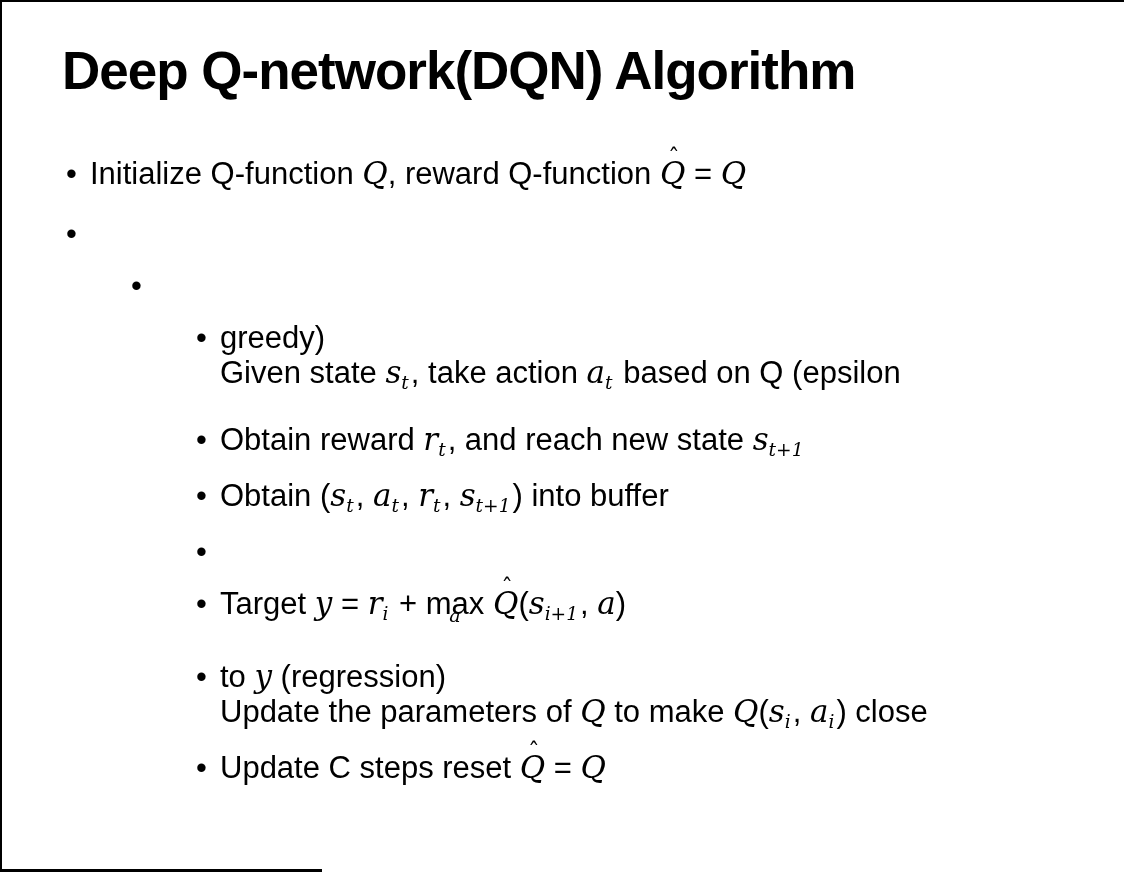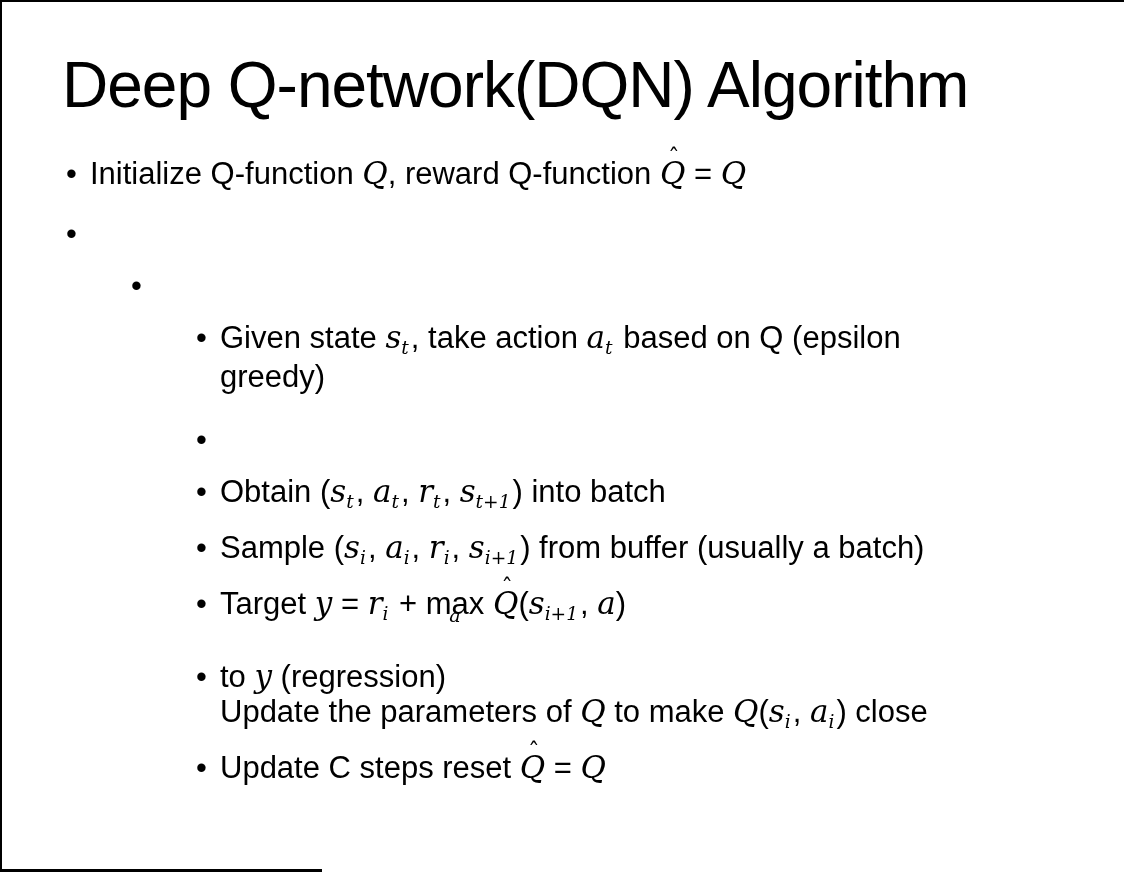--- a/index.html
+++ b/index.html
@@ -8,22 +8,22 @@
     width:1124px;height:872px;
     background:#ffffff;
     color:#000000;
     font-family:"Liberation Sans",sans-serif;
     overflow:hidden;
   }
   .frame-left{position:absolute;left:0;top:0;width:2px;height:872px;background:#000;}
   .frame-top{position:absolute;left:0;top:0;width:1124px;height:2px;background:#000;}
   .frame-bottom{position:absolute;left:0;bottom:0;width:322px;height:3px;background:#000;}
   .title{
-    position:absolute;left:62px;top:48px;
-    font-size:64px;font-weight:400;letter-spacing:-1px;
+    position:absolute;left:62px;top:40px;
+    font-size:53px;font-weight:700;letter-spacing:-1px;
     white-space:nowrap;
   }
   .body{position:absolute;left:0;top:156px;width:1110px;}
   .item{display:flex;font-size:31px;line-height:35px;margin-bottom:17px;}
   .item .dot{flex:0 0 24px;width:24px;}
   .l1{padding-left:66px;}
   .l2{padding-left:131px;}
   .l3{padding-left:196px;}
   .item:nth-child(1){margin-bottom:25px;}
   .item:nth-child(4){margin-bottom:28px;}
@@ -67,38 +67,38 @@
       </div>
       <div class="item l1">
         <span class="dot">•</span>
       </div>
       <div class="item l2">
         <span class="dot">•</span>
       </div>
       <div class="item l3">
         <span class="dot">•</span>
         <div class="txt">
+          <div class="line"><span>greedy)</span></div>
           <div class="line"><span>Given state </span><span class="m">s</span><span class="msub">t</span><span>, take action </span><span class="m">a</span><span class="msub">t</span><span> based on Q (epsilon</span></div>
-          <div class="line"><span>greedy)</span></div>
-        </div>
-      </div>
-      <div class="item l3">
-        <span class="dot">•</span>
-      </div>
-      <div class="item l3">
-        <span class="dot">•</span>
-        <div class="txt">
-          <div class="line"><span>Obtain (</span><span class="m">s</span><span class="msub">t</span><span>, </span><span class="m">a</span><span class="msub">t</span><span>, </span><span class="m">r</span><span class="msub">t</span><span>, </span><span class="m">s</span><span class="msub">t+1</span><span>) into batch</span></div>
         </div>
       </div>
       <div class="item l3">
         <span class="dot">•</span>
         <div class="txt">
-          <div class="line"><span>Sample (</span><span class="m">s</span><span class="msub">i</span><span>, </span><span class="m">a</span><span class="msub">i</span><span>, </span><span class="m">r</span><span class="msub">i</span><span>, </span><span class="m">s</span><span class="msub">i+1</span><span>) from buffer (usually a batch)</span></div>
+          <div class="line"><span>Obtain reward </span><span class="m">r</span><span class="msub">t</span><span>, and reach new state </span><span class="m">s</span><span class="msub">t+1</span></div>
         </div>
+      </div>
+      <div class="item l3">
+        <span class="dot">•</span>
+        <div class="txt">
+          <div class="line"><span>Obtain (</span><span class="m">s</span><span class="msub">t</span><span>, </span><span class="m">a</span><span class="msub">t</span><span>, </span><span class="m">r</span><span class="msub">t</span><span>, </span><span class="m">s</span><span class="msub">t+1</span><span>) into buffer</span></div>
+        </div>
+      </div>
+      <div class="item l3">
+        <span class="dot">•</span>
       </div>
       <div class="item l3">
         <span class="dot">•</span>
         <div class="txt">
           <div class="line"><span>Target </span><span class="m">y</span><span> = </span><span class="m">r</span><span class="msub">i</span><span> + </span><span class="uop"><span class="op">max</span><span class="under">a</span></span><span> </span><span class="mhat"><span class="hat">ˆ</span><span>Q</span></span><span>(</span><span class="m">s</span><span class="msub">i+1</span><span>, </span><span class="m">a</span><span>)</span></div>
         </div>
       </div>
       <div class="item l3">
         <span class="dot">•</span>
         <div class="txt">

